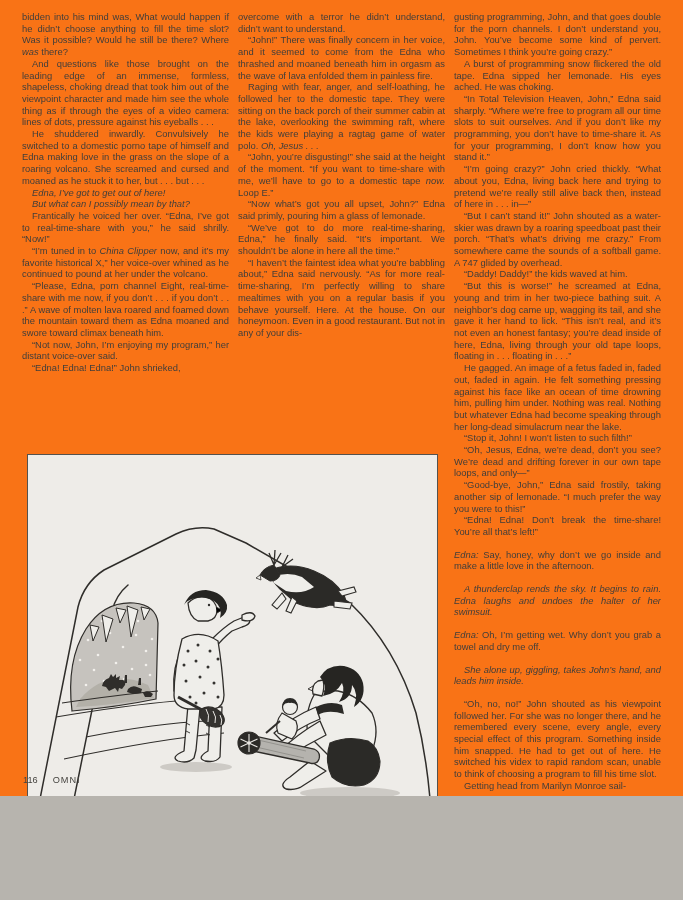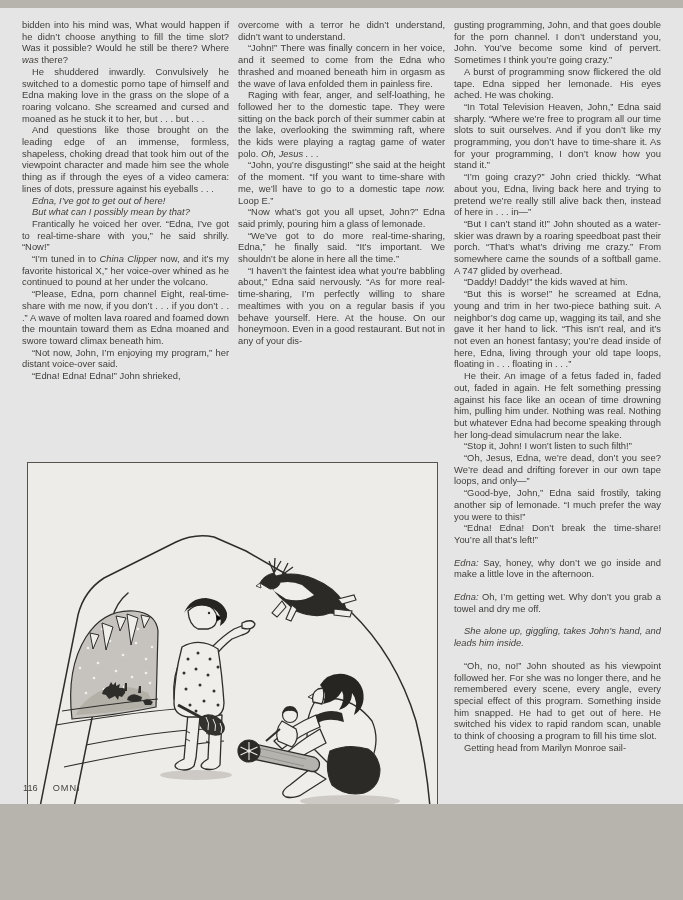--- a/index.html
+++ b/index.html
@@ -1,19 +1,19 @@
 <!DOCTYPE html>
 <html><head>
 <meta charset="utf-8">
 <style>
   html,body{margin:0;padding:0;}
   body{background:#b7b4ae;}
   .page{
-    position:relative;width:683px;height:796px;margin:8px auto;
-    background:#e5e5e5;overflow:hidden;
+    position:relative;width:683px;height:796px;margin:0 auto;
+    background:#f97316;overflow:hidden;
     font-family:"Liberation Sans",sans-serif;color:#403e3b;
   }
   .content{display:flex;gap:9px;padding:11px 21px 0 22px;}
   .left-wrap{width:423px;flex:0 0 auto;}
   .cols2{display:flex;gap:9px;height:438px;overflow:hidden;}
   .col{width:207px;flex:0 0 auto;}
   .col3{width:207px;flex:0 0 auto;height:877px;overflow:hidden;}
   .col p,.col3 p{margin:0;font-size:9.4px;line-height:11.7px;text-align:justify;}
   p.ind{text-indent:10px;}
   p.sp{margin-top:11px;}
@@ -37,22 +37,22 @@
 </head>
 <body>
 
 <div class="page">
   <div class="content">
 
     <div class="left-wrap">
       <div class="cols2">
         <div class="col">
             <p class=""><span>bidden into his mind was, What would happen if he didn’t choose anything to fill the time slot? Was it possible? Would he still be there? Where </span><span class="it">was</span><span> there?</span></p>
+            <p class="ind "><span>And questions like those brought on the leading edge of an immense, formless, shapeless, choking dread that took him out of the viewpoint character and made him see the whole thing as if through the eyes of a video camera: lines of dots, pressure against his eyeballs . . .</span></p>
             <p class="ind "><span>He shuddered inwardly. Convulsively he switched to a domestic porno tape of himself and Edna making love in the grass on the slope of a roaring volcano. She screamed and cursed and moaned as he stuck it to her, but . . . but . . .</span></p>
-            <p class="ind "><span>And questions like those brought on the leading edge of an immense, formless, shapeless, choking dread that took him out of the viewpoint character and made him see the whole thing as if through the eyes of a video camera: lines of dots, pressure against his eyeballs . . .</span></p>
             <p class="ind "><span class="it">Edna, I’ve got to get out of here!</span></p>
             <p class="ind "><span class="it">But what can I possibly mean by that?</span></p>
             <p class="ind "><span>Frantically he voiced her over. “Edna, I’ve got to real-time-share with you,” he said shrilly. “Now!”</span></p>
             <p class="ind "><span>“I’m tuned in to </span><span class="it">China Clipper</span><span> now, and it’s my favorite historical X,” her voice-over whined as he continued to pound at her under the volcano.</span></p>
             <p class="ind "><span>“Please, Edna, porn channel Eight, real-time-share with me now, if you don’t . . . if you don’t . . .” A wave of molten lava roared and foamed down the mountain toward them as Edna moaned and swore toward climax beneath him.</span></p>
             <p class="ind "><span>“Not now, John, I’m enjoying my program,” her distant voice-over said.</span></p>
             <p class="ind "><span>“Edna! Edna! Edna!” John shrieked,</span></p>
           </div>
         <div class="col">
             <p class=""><span>overcome with a terror he didn’t understand, didn’t want to understand.</span></p>
@@ -214,33 +214,34 @@
             <circle cx="221" cy="288" r="1.8" fill="#e9e7e3"></circle>
           </g>
 
           <text x="296" y="352" font-size="15" font-style="italic" font-weight="bold" fill="#1d1c1a" style="font-family:'DejaVu Sans',sans-serif;letter-spacing:1px" transform="skewX(-6)">DAWES</text>
         </svg>
         <div class="caption">“Good news and bad news. Good news: The Ice Age blizzard left only four feet of snow last night instead of six feet. Bad news: It’s August.”</div>
       </div>
     </div>
 
     <div class="col3">
-        <p class=""><span>gusting programming, John, and that goes double for the porn channel. I don’t understand you, John. You’ve become some kind of pervert. Sometimes I think you’re going crazy.”</span></p>
+        <p class=""><span>gusting programming, John, and that goes double for the porn channels. I don’t understand you, John. You’ve become some kind of pervert. Sometimes I think you’re going crazy.”</span></p>
         <p class="ind "><span>A burst of programming snow flickered the old tape. Edna sipped her lemonade. His eyes ached. He was choking.</span></p>
         <p class="ind "><span>“In Total Television Heaven, John,” Edna said sharply. “Where we’re free to program all our time slots to suit ourselves. And if you don’t like my programming, you don’t have to time-share it. As for your programming, I don’t know how you stand it.”</span></p>
         <p class="ind "><span>“I’m going crazy?” John cried thickly. “What about you, Edna, living back here and trying to pretend we’re really still alive back then, instead of here in . . . in—”</span></p>
         <p class="ind "><span>“But I can’t stand it!” John shouted as a water-skier was drawn by a roaring speedboat past their porch. “That’s what’s driving me crazy.” From somewhere came the sounds of a softball game. A 747 glided by overhead.</span></p>
         <p class="ind "><span>“Daddy! Daddy!” the kids waved at him.</span></p>
         <p class="ind "><span>“But this is worse!” he screamed at Edna, young and trim in her two-piece bathing suit. A neighbor’s dog came up, wagging its tail, and she gave it her hand to lick. “This isn’t real, and it’s not even an honest fantasy; you’re dead inside of here, Edna, living through your old tape loops, floating in . . . floating in . . .”</span></p>
-        <p class="ind "><span>He their. An image of a fetus faded in, faded out, faded in again. He felt something pressing against his face like an ocean of time drowning him, pulling him under. Nothing was real. Nothing but whatever Edna had become speaking through her long-dead simulacrum near the lake.</span></p>
+        <p class="ind "><span>He gagged. An image of a fetus faded in, faded out, faded in again. He felt something pressing against his face like an ocean of time drowning him, pulling him under. Nothing was real. Nothing but whatever Edna had become speaking through her long-dead simulacrum near the lake.</span></p>
         <p class="ind "><span>“Stop it, John! I won’t listen to such filth!”</span></p>
         <p class="ind "><span>“Oh, Jesus, Edna, we’re dead, don’t you see? We’re dead and drifting forever in our own tape loops, and only—”</span></p>
         <p class="ind "><span>“Good-bye, John,” Edna said frostily, taking another sip of lemonade. “I much prefer the way you were to this!”</span></p>
         <p class="ind "><span>“Edna! Edna! Don’t break the time-share! You’re all that’s left!”</span></p>
         <p class="sp"><span class="it">Edna:</span><span> Say, honey, why don’t we go inside and make a little love in the afternoon.</span></p>
+        <p class="ind sp"><span class="it">A thunderclap rends the sky. It begins to rain. Edna laughs and undoes the halter of her swimsuit.</span></p>
         <p class="sp"><span class="it">Edna:</span><span> Oh, I’m getting wet. Why don’t you grab a towel and dry me off.</span></p>
         <p class="ind sp"><span class="it">She alone up, giggling, takes John’s hand, and leads him inside.</span></p>
         <p class="ind sp"><span>“Oh, no, no!” John shouted as his viewpoint followed her. For she was no longer there, and he remembered every scene, every angle, every special effect of this program. Something inside him snapped. He had to get out of here. He switched his videx to rapid random scan, unable to think of choosing a program to fill his time slot.</span></p>
         <p class="ind "><span>Getting head from Marilyn Monroe sail-</span></p>
       </div>
   </div>
 
   <div class="footer">
     <span>116</span>
     <span class="mag">OMNI</span>

